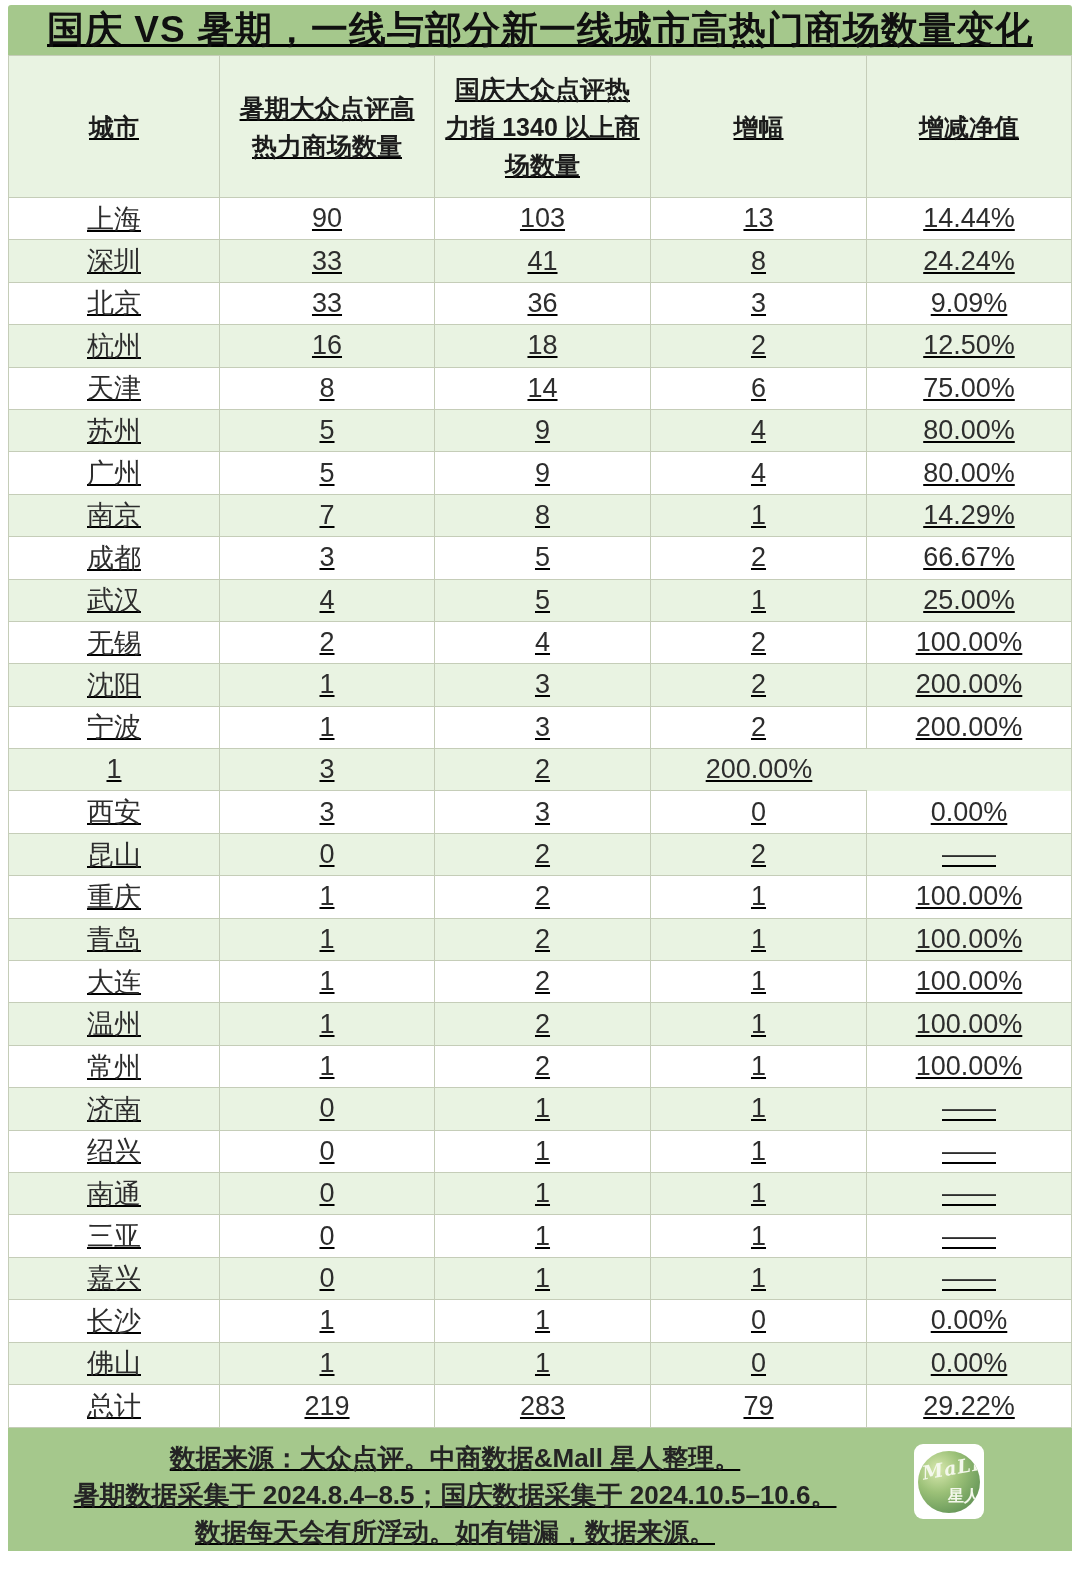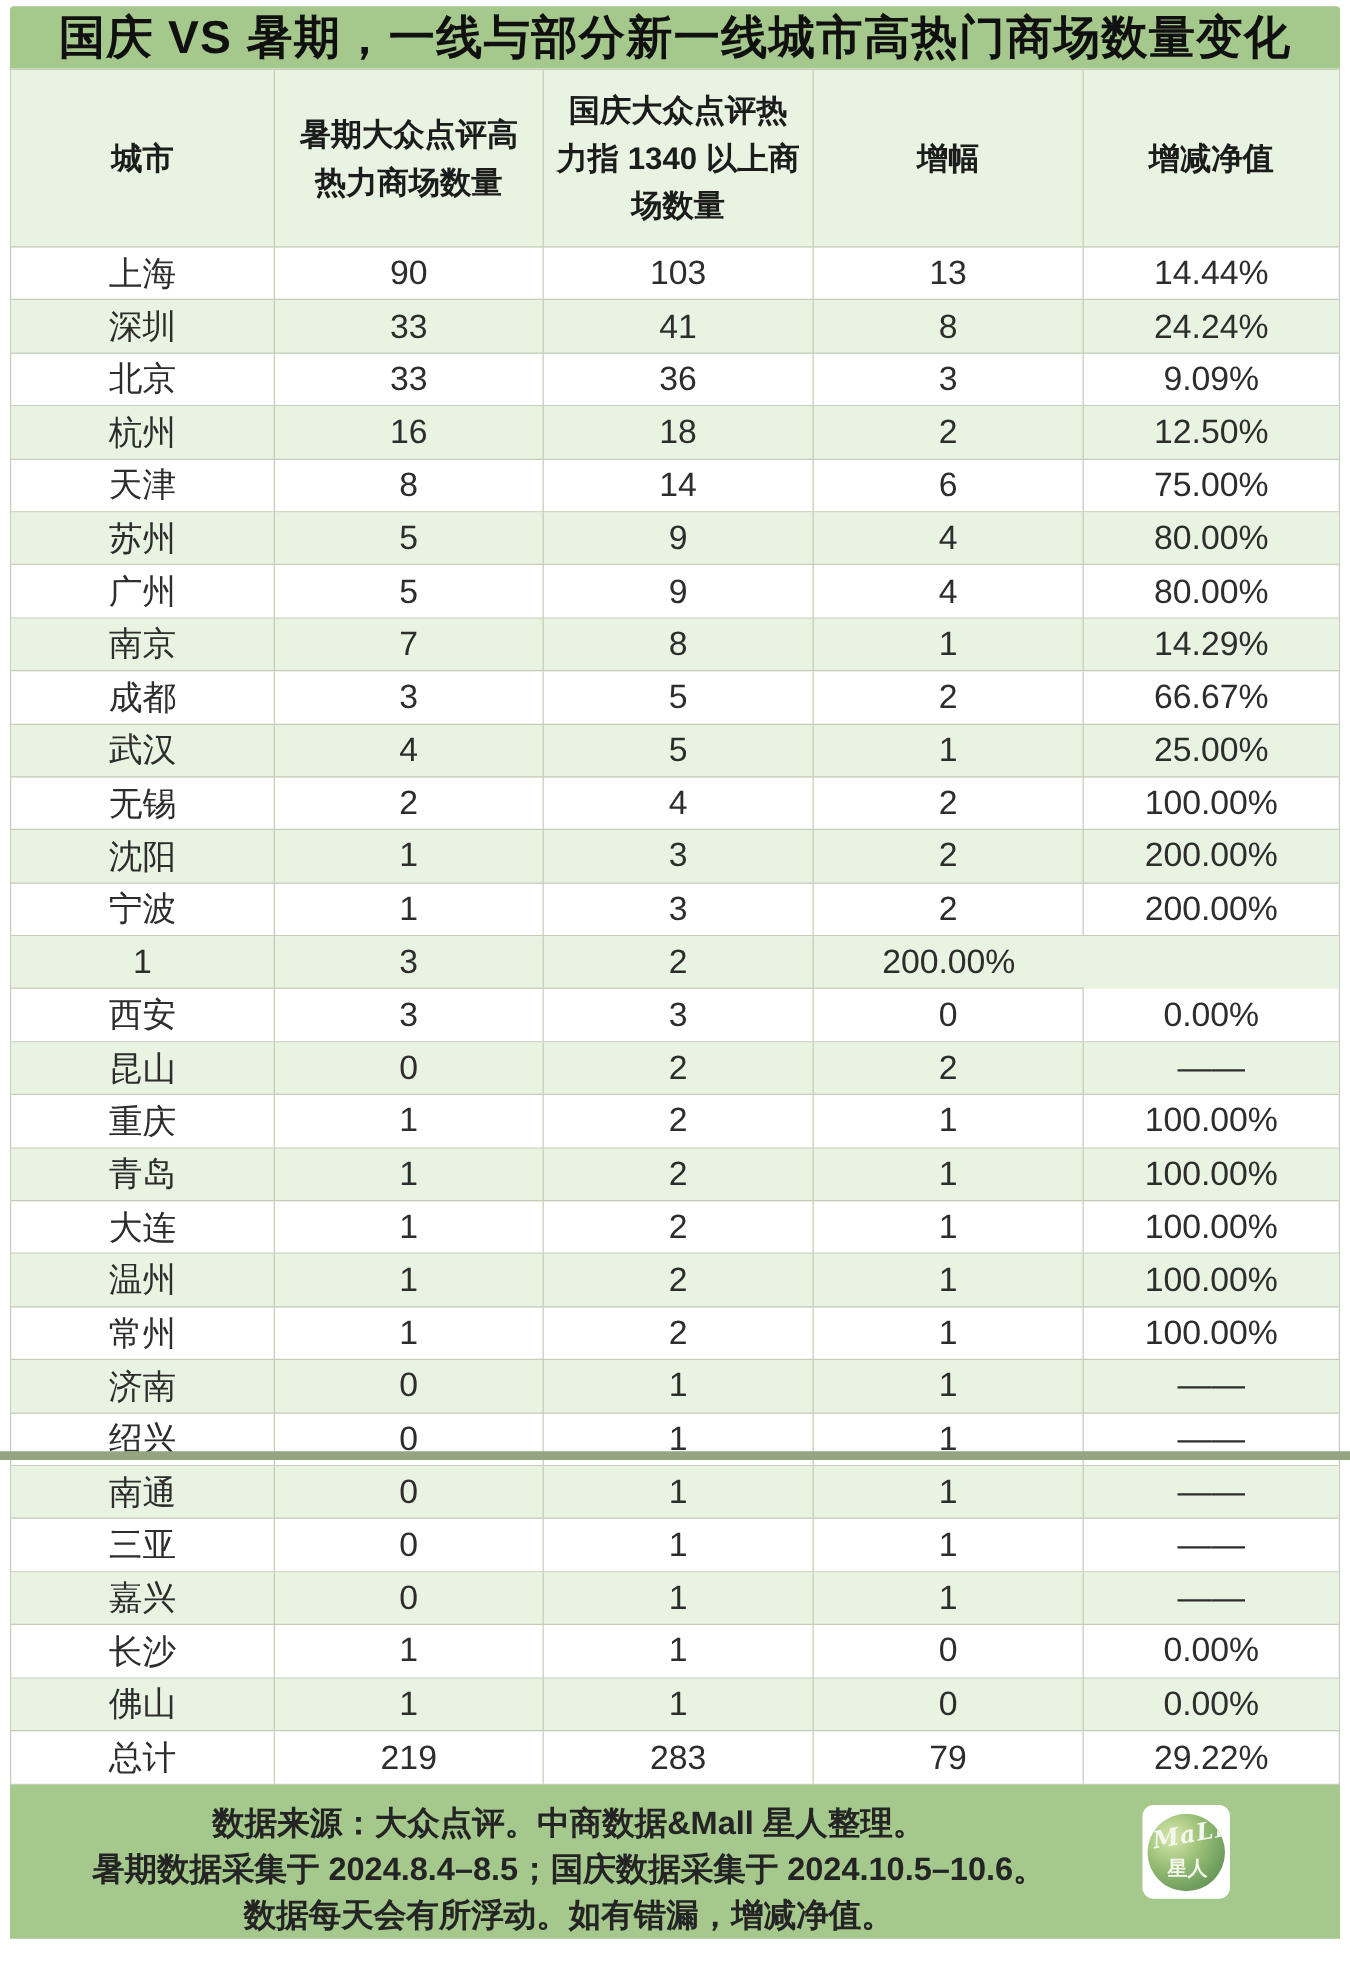--- a/index.html
+++ b/index.html
@@ -5,21 +5,21 @@
   :root{
     --green:#a5c88c;
     --row-green:#e9f3e2;
     --border:#c5cdb8;
     --ink:#262626;
     --cell-ink:#2d2d2d;
     --strip:#93a681;
   }
   *{margin:0;padding:0;box-sizing:border-box;}
   body{width:1080px;height:1580px;background:#ffffff;font-family:"Liberation Sans","DejaVu Sans",sans-serif;}
-  .frame{width:1080px;height:1168px;display:flex;flex-direction:column;background:#fff;}
+  .frame{width:1080px;height:1168px;display:flex;flex-direction:row;background:#fff;text-decoration:underline;}
   .content{flex:1;padding:5px 8px 0 8px;display:flex;flex-direction:column;min-height:0;}
   .title-bar{
     height:80px;background:var(--green);border-radius:3px 3px 0 0;
     display:flex;align-items:center;justify-content:center;
     font-size:37px;font-weight:700;color:#101010;letter-spacing:1px;
   }
   .gap3{height:3px;}
   .gap4{height:4px;}
   .tbl{
     border:1px solid var(--border);
@@ -54,21 +54,21 @@
     width:62px;height:62px;border-radius:50%;
     background:radial-gradient(circle at 32% 30%, #d8e8ae 0%, #9cc178 38%, #6f9e5e 72%, #567f4a 100%);
     position:relative;overflow:hidden;
   }
   .logo-mall{
     position:absolute;top:8px;left:4px;width:56px;text-align:center;
     font-family:"DejaVu Serif",serif;font-style:italic;font-size:19px;color:#f4f8ec;
     transform:rotate(-10deg);letter-spacing:1px;line-height:1;
   }
   .logo-xingren{
-    position:absolute;bottom:9px;left:16px;width:100%;text-align:left;
+    position:absolute;bottom:9px;left:0;width:100%;text-align:right;
     font-size:16px;font-weight:700;color:#f4f8ec;line-height:1;
   }
   .bottom-strip{height:7px;background:var(--strip);}
 </style>
 </head>
 <body>
 
 <div class="frame">
   <div class="content">
 
@@ -289,21 +289,21 @@
           <div class="t-cell">79</div>
           <div class="t-cell">29.22%</div>
         </div>
       </div>
 
     <div class="gap4"></div>
 
     <div class="footer">
       <div>数据来源：大众点评。中商数据&amp;Mall 星人整理。</div>
       <div>暑期数据采集于 2024.8.4–8.5；国庆数据采集于 2024.10.5–10.6。</div>
-      <div>数据每天会有所浮动。如有错漏，增减净值。</div>
+      <div>数据每天会有所浮动。如有错漏，数据来源。</div>
       <div class="logo-box">
         <div class="logo-circle">
           <div class="logo-mall">MaLL</div>
           <div class="logo-xingren">星人</div>
         </div>
       </div>
     </div>
   </div>
 
   <div class="bottom-strip"></div>

